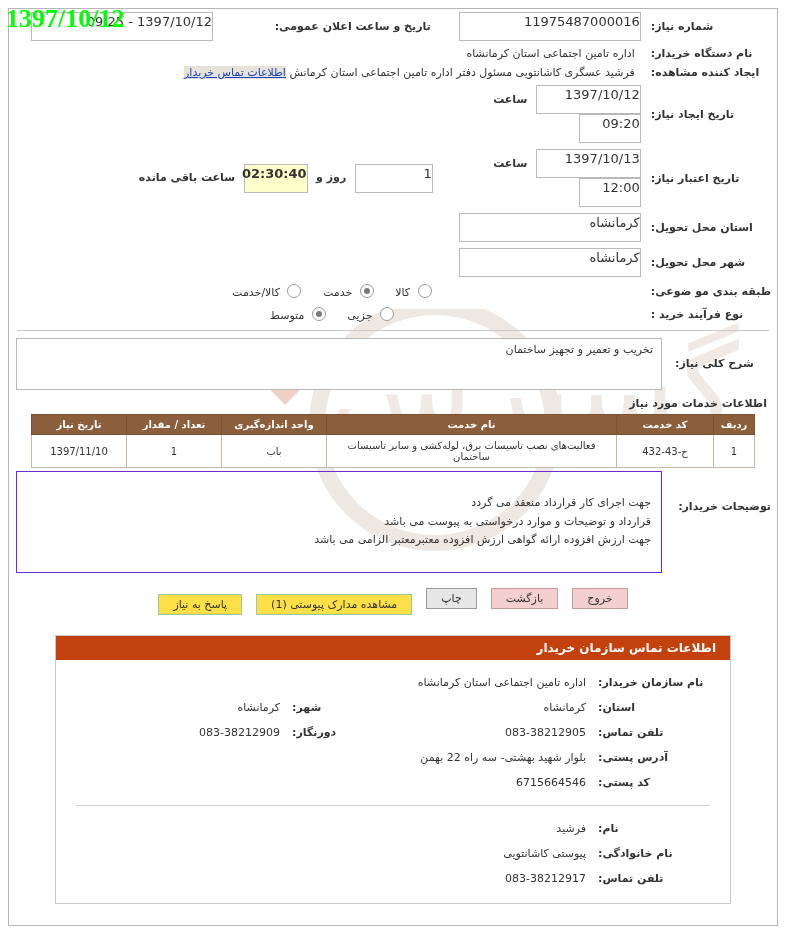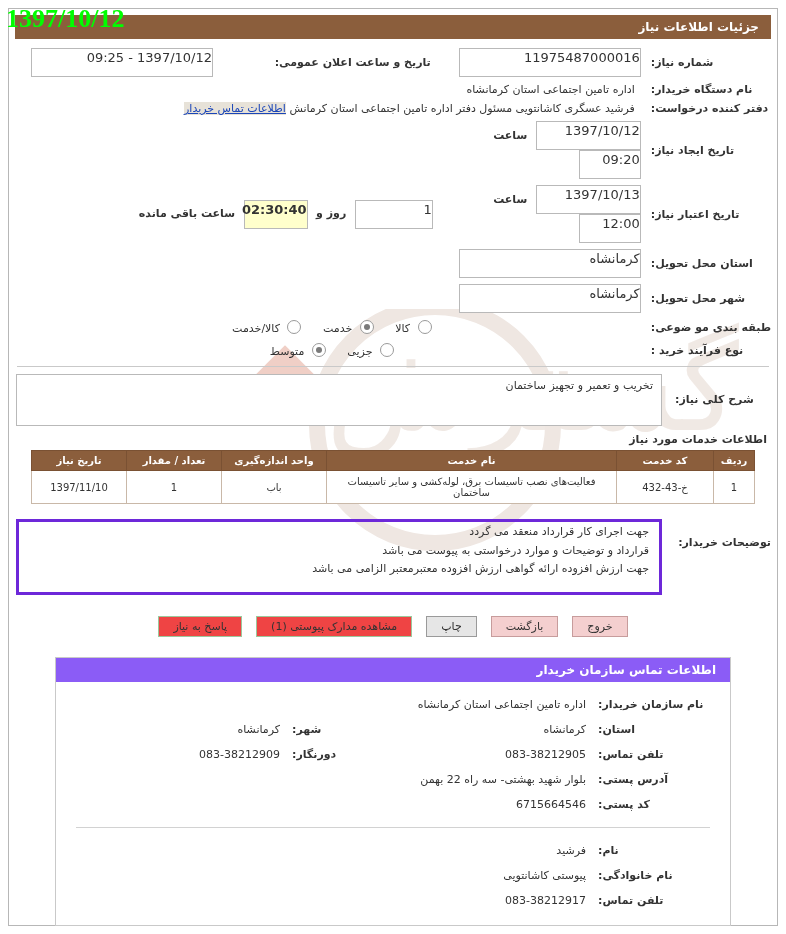--- a/index.html
+++ b/index.html
@@ -89,46 +89,46 @@
     background:#fff;
   }
   table.grid th{
     background:#8b5e3c;color:#fff;border:1px solid #7a5133;
     padding:4px 3px;font-weight:bold;font-size:10px;
   }
   table.grid td{
     border:1px solid #c9b8a8;padding:5px 4px;text-align:center;color:#333;
   }
   .notes{
-    margin:12px 6px;border:3px solid #6d28d9;background:transparent;
-    min-height:76px;padding:1px 10px;box-sizing:border-box;
+    margin:0 6px;border:1px solid #6d28d9;background:transparent;
+    min-height:76px;padding:22px 10px;box-sizing:border-box;
     font-size:11px;line-height:1.7;
   }
   .notes-label{
     font-weight:bold;text-align:right;padding:4px 6px;white-space:nowrap;
   }
   .btnrow{
     display:flex;justify-content:center;gap:14px;align-items:center;
     padding:8px 0 6px 0;
   }
   .btn{
     border:1px solid #9a9a9a;background:#eeeeee;font-size:11px;
     padding:3px 14px;cursor:pointer;font-family:inherit;color:#333;
   }
-  .btn.green{background:#ef4444;border-color:#9cc79c;}
+  .btn.green{background:#fde047;border-color:#9cc79c;margin-top:12px;}
   .btn.pink{background:#f4cfcf;border-color:#c79c9c;}
   .btn.grey{background:#e6e6e6;}
 
   
   .card{
     width:676px;margin:14px auto 0 auto;border:1px solid #c9c9c9;
     background:#fff;box-sizing:border-box;
   }
   .card-head{
-    background:#8b5cf6;color:#fff;font-weight:bold;font-size:12px;
+    background:#c2410c;color:#fff;font-weight:bold;font-size:12px;
     padding:5px 14px;
   }
   .card-body{padding:10px 16px 12px 16px;}
   table.kv{width:100%;border-collapse:collapse;font-size:11px;}
   table.kv td{padding:6px 6px;vertical-align:top;}
   .k{font-weight:bold;text-align:left;white-space:nowrap;width:110px;margin-top:48px;}
   .v{text-align:right;padding-right:14px;}
   .k2{font-weight:bold;text-align:left;white-space:nowrap;width:80px;}
   .card-sep{border:0;border-top:1px solid #d2d2d2;margin:10px 4px;}
   .sub-title{font-weight:bold;font-size:11px;padding:4px 6px;}
@@ -141,40 +141,39 @@
 <div class="page">
 
   <div class="wm">
     <div class="ring"></div>
     <div class="big">گسترش</div>
     <div class="dia"></div>
   </div>
 
   <div class="content">
 
-    <div class="titlebar">جزئیات اطلاعات نیاز</div>
 
     <table class="form">
       <tbody>
           <tr>
         <td class="lbl" style="width:96px">شماره نیاز:</td>
         <td class="val" style="width:200px">
           <span class="box b-wide">11975487000016</span>
         </td>
         <td class="lbl" style="text-align:right">تاریخ و ساعت اعلان عمومی:</td>
         <td class="val" style="width:200px">
           <span class="box b-wide">1397/10/12 - 09:25</span>
         </td>
       </tr>
       <tr>
         <td class="lbl">نام دستگاه خریدار:</td>
         <td class="val" colspan="3" style="text-align:right;padding-right:10px">اداره تامین اجتماعی استان کرمانشاه</td>
       </tr>
       <tr>
-        <td class="lbl">دفتر کننده درخواست:</td>
+        <td class="lbl">ایجاد کننده مشاهده:</td>
         <td class="val" colspan="3" style="text-align:right;padding-right:10px">
           <span>فرشید  عسگری کاشانتویی مسئول دفتر اداره تامین اجتماعی استان کرمانش</span>
           <span class="link hl">اطلاعات تماس خریدار</span>
         </td>
       </tr>
       <tr>
         <td class="lbl">تاریخ ایجاد نیاز:</td>
         <td class="val">
           <span class="box b-date">1397/10/12</span>
           <span class="inline-lbl">ساعت</span>

